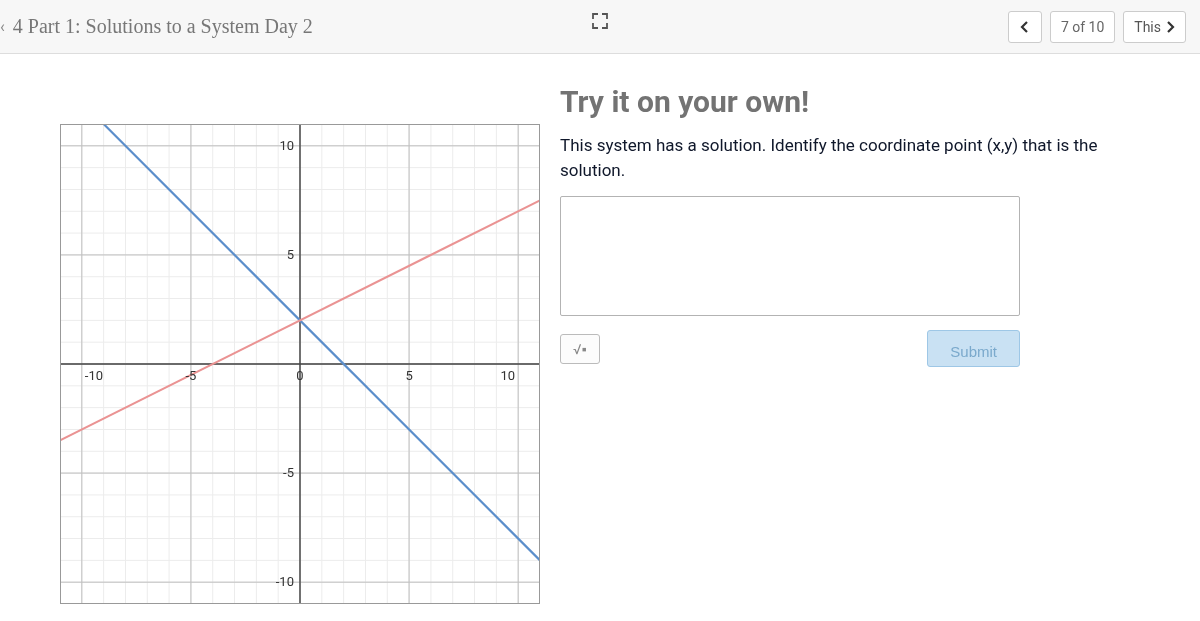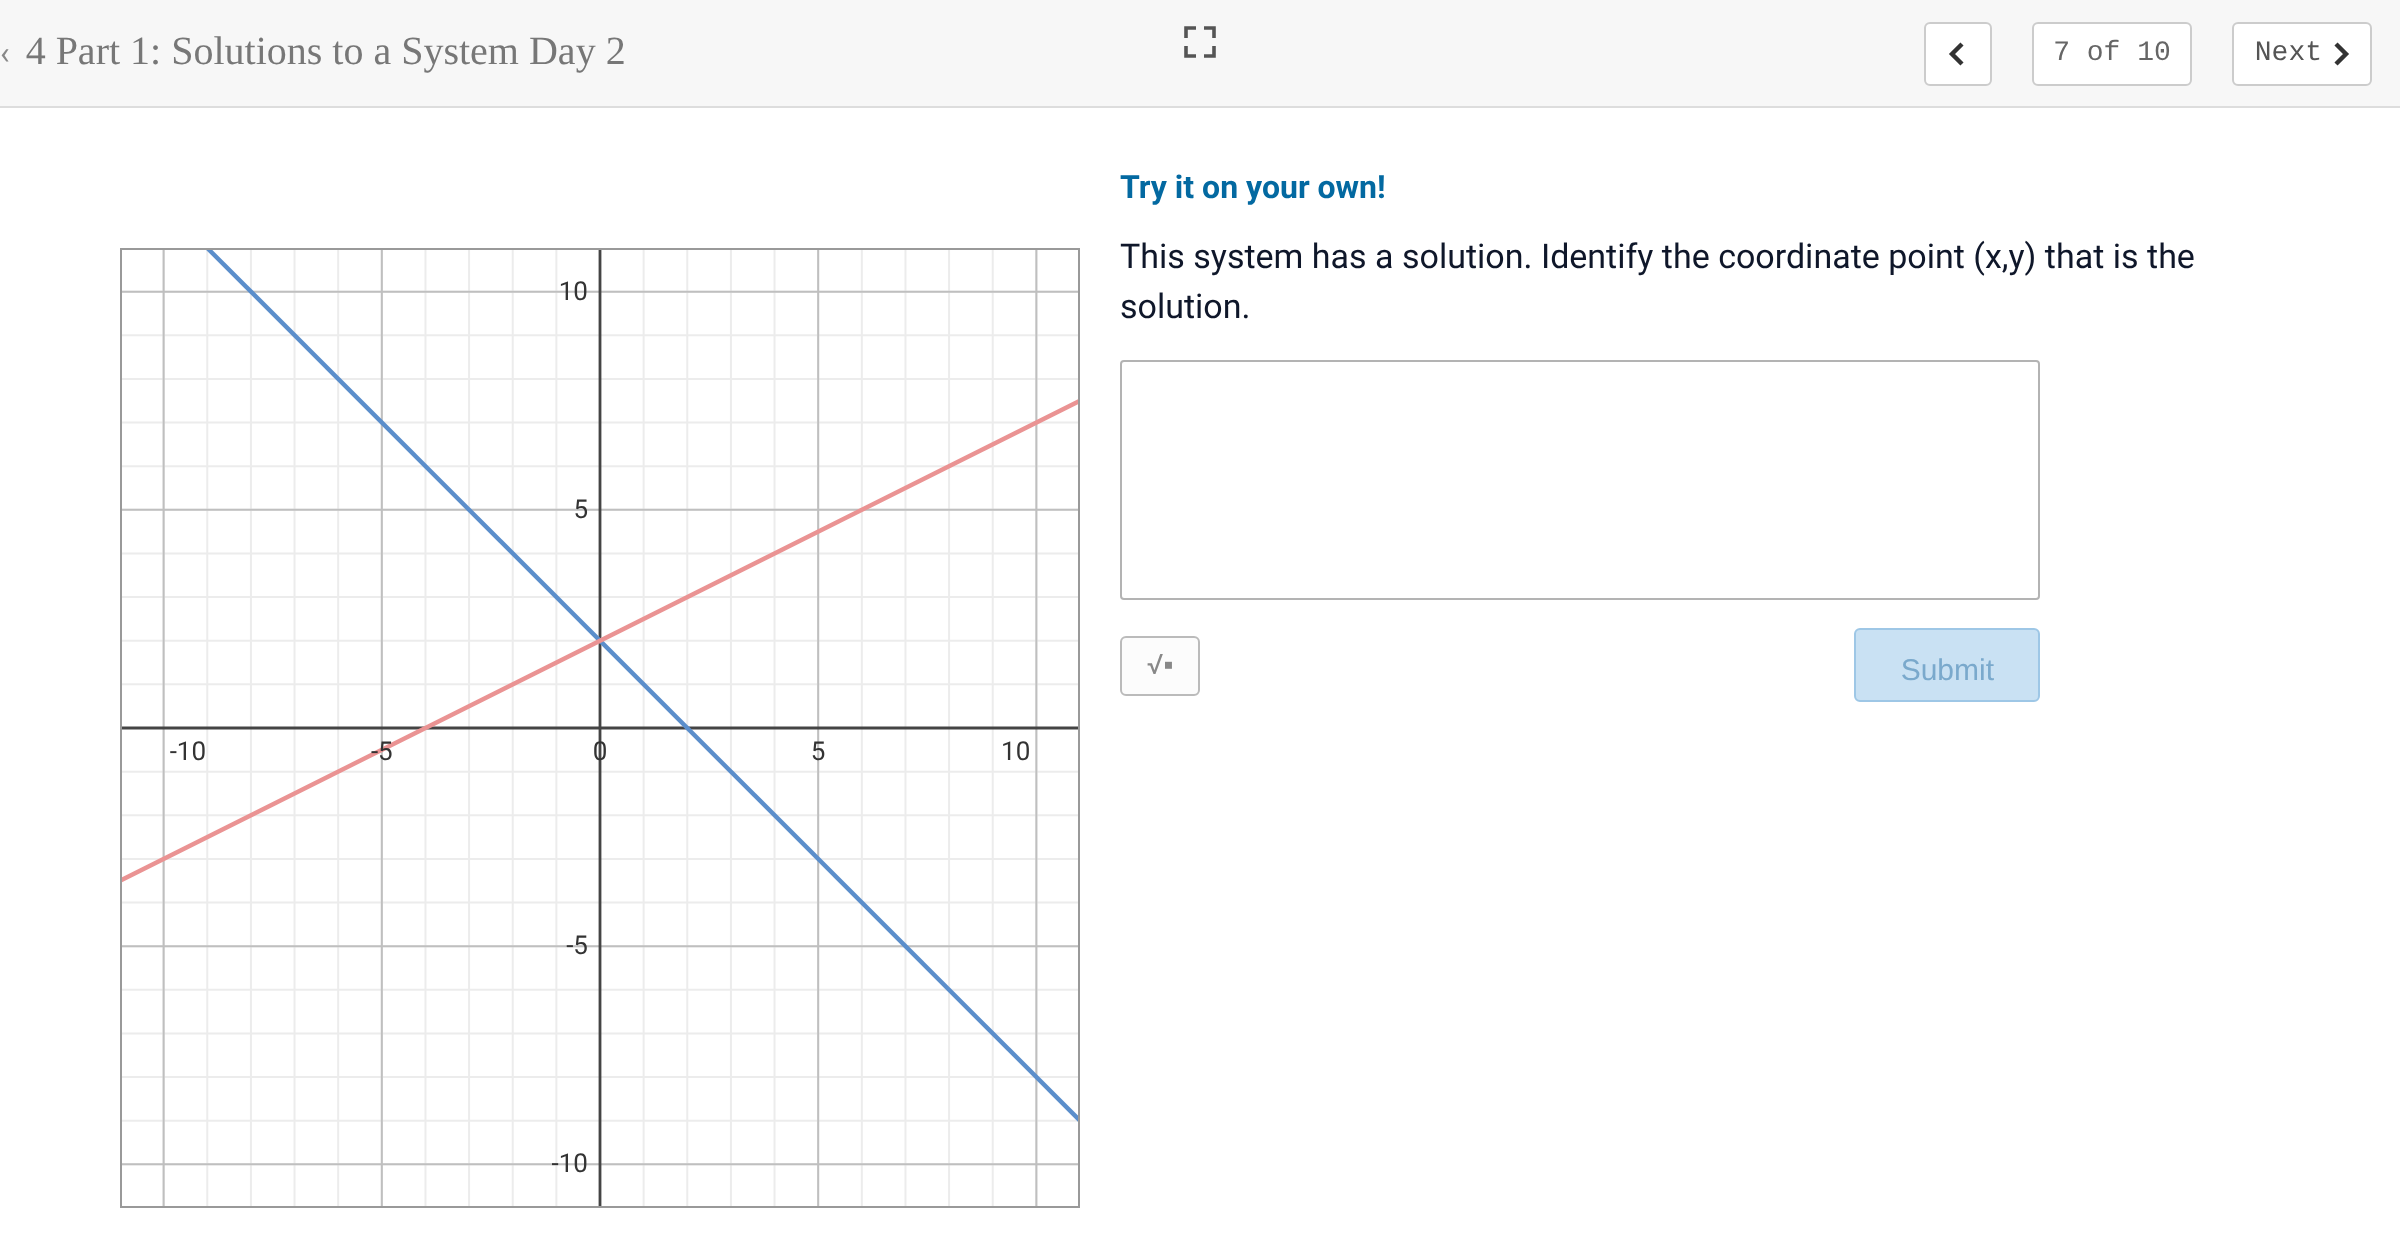--- a/index.html
+++ b/index.html
@@ -38,22 +38,21 @@
   .topbar-center {
     position: absolute;
     left: 50%;
     transform: translateX(-50%);
     top: 12px;
   }
   .expand-icon { color: #555; cursor: pointer; }
   .topbar-right {
     display: flex;
     align-items: center;
-    gap: 20px;
-    font-family: Liberation Mono, monospace;
+    gap: 8px;
   }
   .nav-btn {
     height: 32px;
     min-width: 34px;
     padding: 0 10px;
     background: #fff;
     border: 1px solid #ccc;
     border-radius: 3px;
     display: inline-flex;
     align-items: center;
@@ -69,23 +68,23 @@
     display: flex;
     padding: 30px 60px;
     gap: 20px;
     align-items: flex-start;
     border-bottom: 1px solid #ccc;
     min-height: 560px;
   }
   .graph-wrap { flex: 0 0 auto; margin-top: 40px; }
   .right-col { flex: 1; padding-top: 0; }
   .try-heading {
-    font-size: 16px;
+    font-size: 30px;
     margin: 0 0 14px 0;
-    color: #0369a1;
+    color: #737373;
   }
   .prompt {
     font-size: 17px;
     color: #0f172a;
     line-height: 1.45;
     margin-bottom: 14px;
   }
   .answer-area {
     width: 460px;
     height: 120px;
@@ -149,21 +148,21 @@
   <div class="topbar-right">
     <div class="nav-btn">
       <svg width="10" height="14" viewBox="0 0 10 14" stroke="#333" stroke-width="2.2" fill="none">
           <path d="M7 2 L2 7 L7 12"></path>
         </svg>
     </div>
     <div class="nav-btn page-ind">
       <span>7 of 10</span>
     </div>
     <div class="nav-btn">
-      <span>Next</span>
+      <span>This</span>
       <svg width="10" height="14" viewBox="0 0 10 14" stroke="#333" stroke-width="2.2" fill="none">
           <path d="M3 2 L8 7 L3 12"></path>
         </svg>
     </div>
   </div>
 </div>
 
 <div class="content">
   <div class="graph-wrap">
     <svg id="graph" width="480" height="480" viewBox="0 0 480 480">

